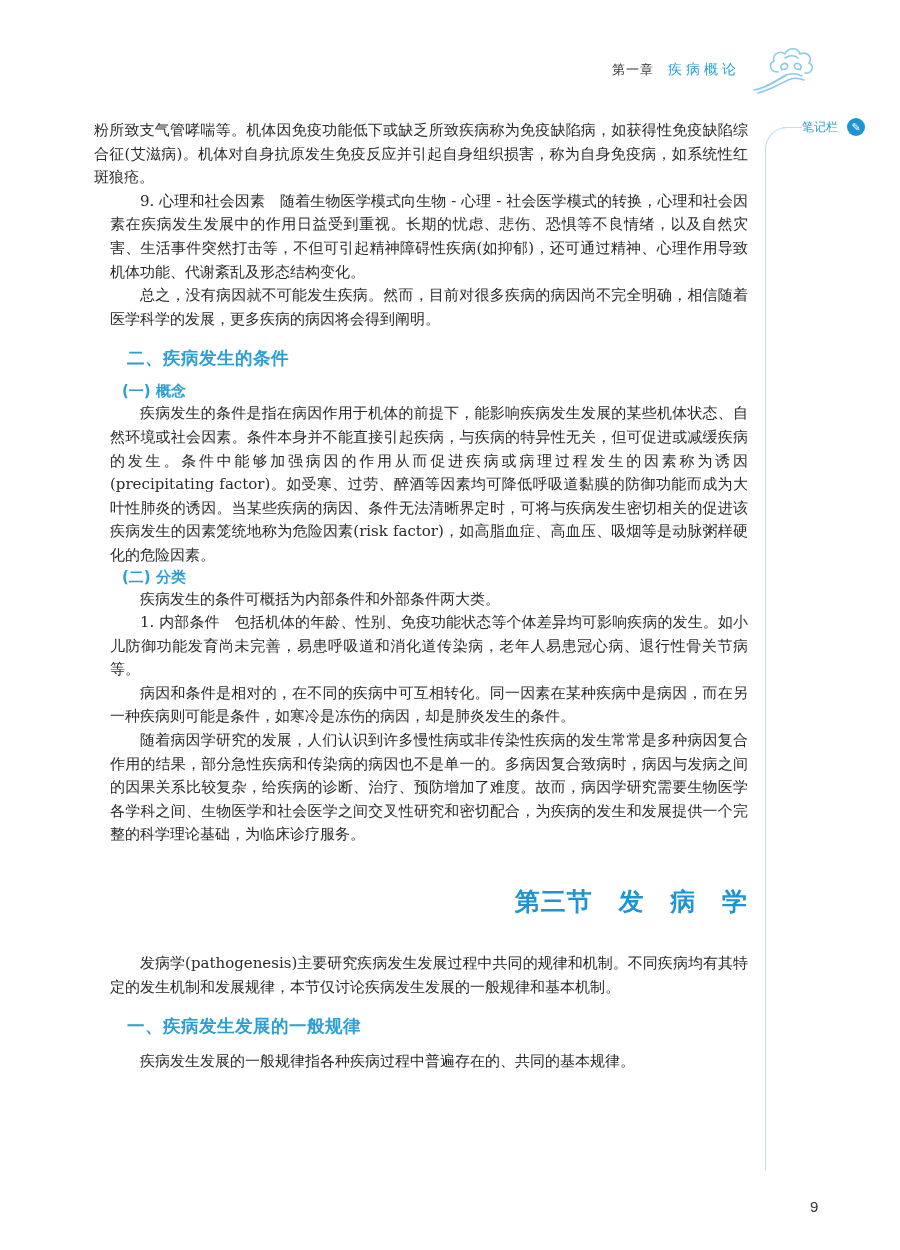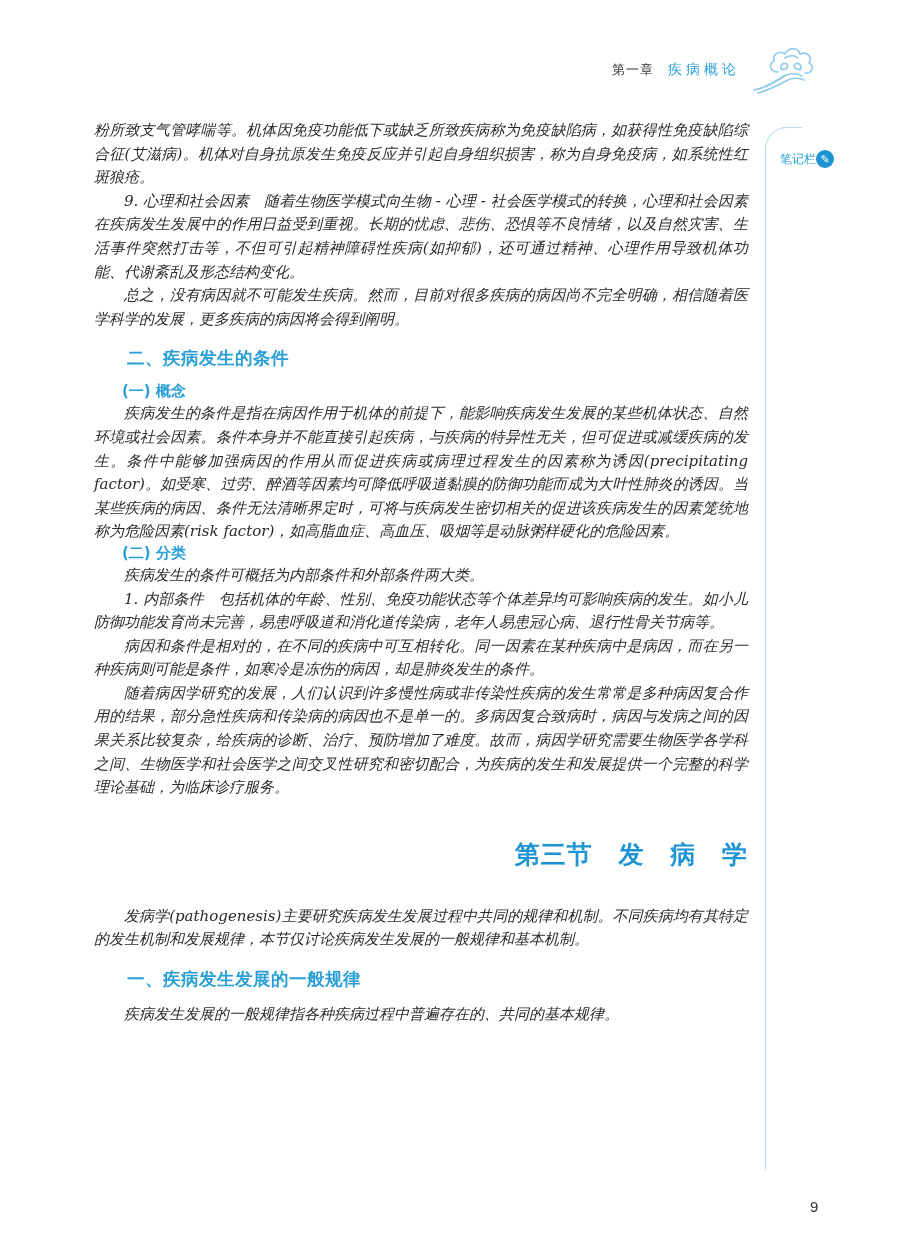--- a/index.html
+++ b/index.html
@@ -9,37 +9,37 @@
     }
     .running-head {
       position: absolute; top: 58px; left: 612px; height: 24px;
       display: flex; align-items: center; gap: 14px;
     }
     .rh-chapter { font-size: 13px; color: #333; font-family: Liberation Serif, serif; letter-spacing: 1px; }
     .rh-title { font-size: 14px; color: #2a9fd6; letter-spacing: 4px; font-family: Liberation Mono, monospace; }
     .cloud { position: absolute; top: 42px; left: 752px; width: 70px; height: 52px; }
 
     .notes-label {
-      position: absolute; top: 118px; left: 780px; display: flex; align-items: center; gap: 0;
-      color: #2a9fd6; font-size: 12px; font-family: "DejaVu Sans", sans-serif; margin-top: 32px;
+      position: absolute; top: 118px; left: 802px; display: flex; align-items: center; gap: 9px;
+      color: #2a9fd6; font-size: 12px; font-family: "DejaVu Sans", sans-serif;
     }
     .notes-icon {
       width: 18px; height: 18px; border-radius: 50%; background: #1f94d2;
       display: inline-flex; align-items: center; justify-content: center; color: #fff; font-size: 11px;
     }
     .notes-line-h { position: absolute; top: 127px; left: 782px; width: 20px; height: 1px; background: #b8dff2; }
     .notes-line-curve {
       position: absolute; top: 127px; left: 765px; width: 24px; height: 24px;
       border-top: 1px solid #b8dff2; border-left: 1px solid #b8dff2; border-top-left-radius: 22px;
     }
     .notes-line-v { position: absolute; top: 150px; left: 765px; width: 1px; height: 1020px; background: #b8dff2; }
 
     .content { position: absolute; top: 119px; left: 94px; width: 654px; }
-    p { margin: 0; font-size: 15px; line-height: 23.6px; text-align: justify; font-style: italic; }
-    p.indent { text-indent: 2em; }
+    p { margin: 0; font-size: 15px; line-height: 23.6px; text-align: justify; }
+    p.indent { text-indent: 2em; margin-left: 16px; }
     .h2 {
       color: #2a9fd6; font-size: 17.5px; font-weight: bold; margin: 15px 0 12px 33px;
       font-family: Liberation Serif, serif; letter-spacing: 0.5px;
     }
     .h3 {
       color: #2a9fd6; font-size: 15px; margin: 0 0 1px 28px;
       font-family: "DejaVu Sans", sans-serif;
     }
     .section-title {
       text-align: right; color: #1f94d2; font-size: 25px; font-weight: bold;

